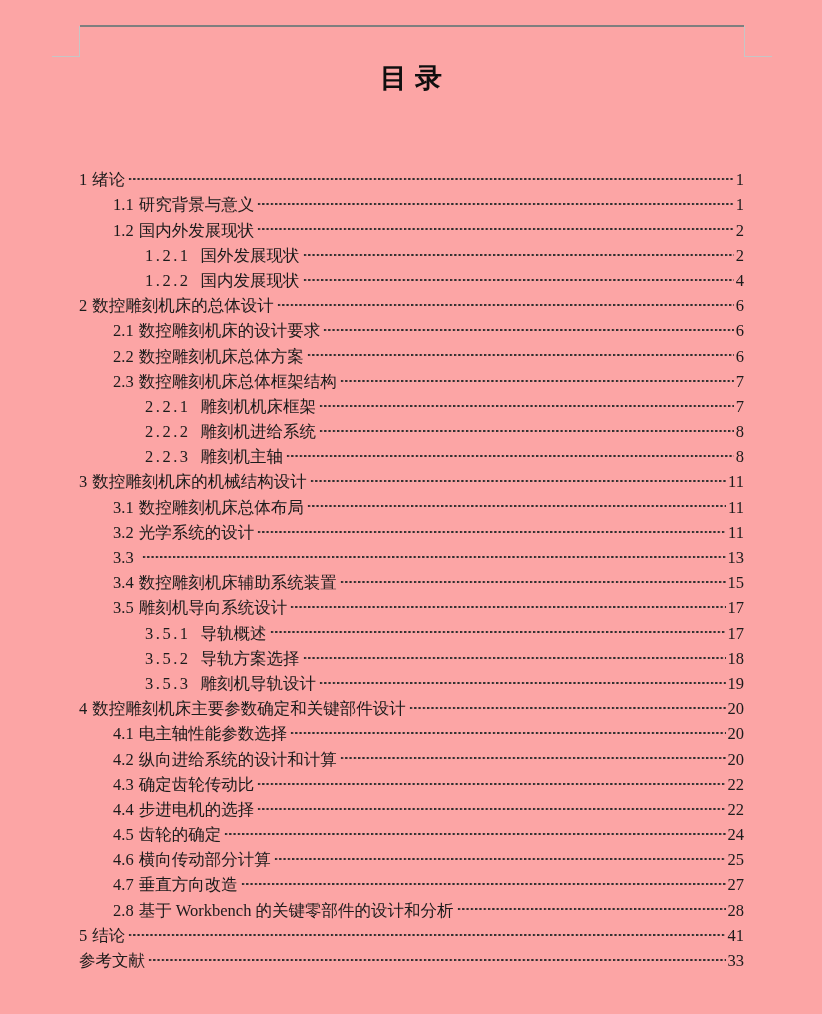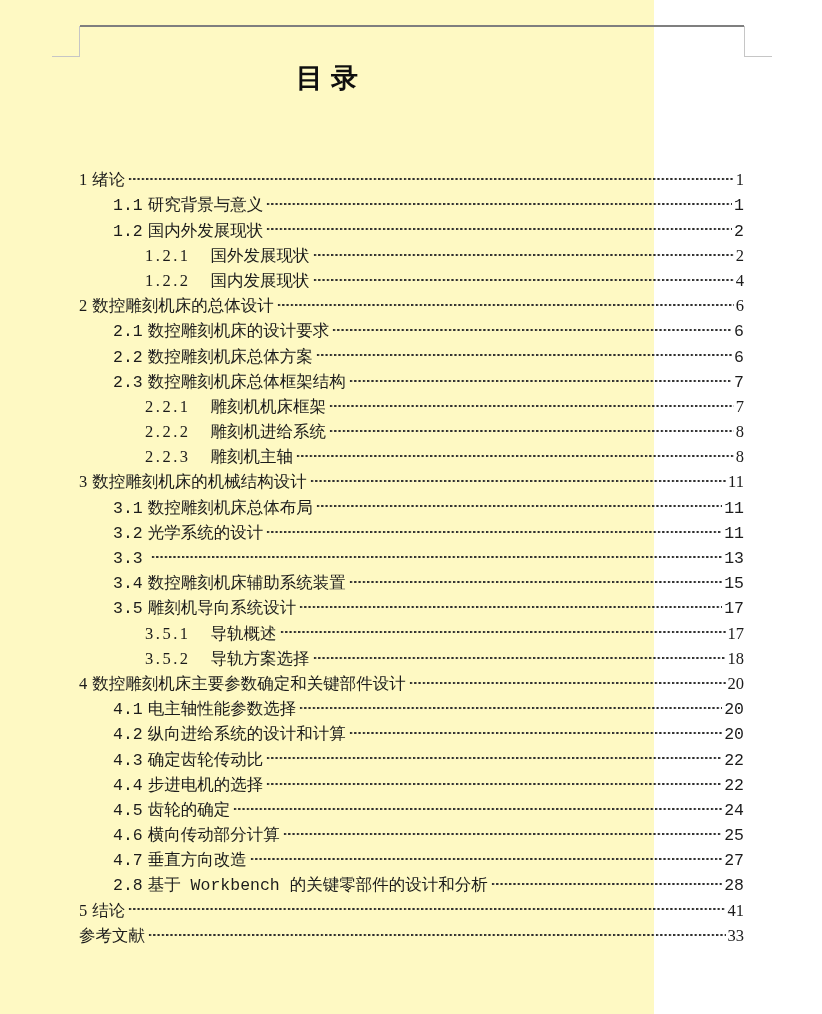--- a/index.html
+++ b/index.html
@@ -6,23 +6,23 @@
     margin: 0;
     padding: 0;
     width: 822px;
     height: 1014px;
     background: #ffffff;
     overflow: hidden;
   }
   .page {
     position: absolute;
     inset: 0;
-    width: 654px;
+    width: 822px;
     height: 1014px;
-    background: #fef9c3;
+    background: #fca5a5;
     color: #1b1b1b;
     font-family: "Liberation Serif", "DejaVu Serif", serif;
   }
   
   .page-top-rule {
     position: absolute;
     left: 80px;
     top: 25px;
     width: 664px;
     height: 2px;
@@ -59,25 +59,25 @@
   }
   .row {
     display: flex;
     align-items: baseline;
     height: 25.2px;
     line-height: 25.2px;
     font-size: 16.5px;
     white-space: nowrap;
     color: #1b1b1b;
   }
-  .row.l2 { padding-left: 34px; font-family: Liberation Mono, monospace; }
+  .row.l2 { padding-left: 34px; }
   .row.l3 { padding-left: 66px; }
   .num { flex: 0 0 auto; margin-right: 5px; }
   .num:empty { display: none; }
-  .row.l3 .num { letter-spacing: 2.5px; margin-right: 20px; }
+  .row.l3 .num { letter-spacing: 2.5px; margin-right: 10px; }
   .ttl { flex: 0 0 auto; }
   .leader {
     flex: 1 1 auto;
     min-width: 10px;
     height: 25.2px;
     margin: 0 2px 0 3px;
     background-image: radial-gradient(circle at 2px 2px, #2e2e2e 1px, transparent 1.35px);
     background-size: 4.3px 4px;
     background-repeat: repeat-x;
     background-position: 0 17px;
@@ -211,20 +211,26 @@
       <span class="ttl">导轨概述</span>
       <span class="leader"></span>
       <span class="pg">17</span>
     </div>
       <div class="row l3">
       <span class="num">3.5.2</span>
       <span class="ttl">导轨方案选择</span>
       <span class="leader"></span>
       <span class="pg">18</span>
     </div>
+      <div class="row l3">
+      <span class="num">3.5.3</span>
+      <span class="ttl">雕刻机导轨设计</span>
+      <span class="leader"></span>
+      <span class="pg">19</span>
+    </div>
       <div class="row l1">
       <span class="num">4</span>
       <span class="ttl">数控雕刻机床主要参数确定和关键部件设计</span>
       <span class="leader"></span>
       <span class="pg">20</span>
     </div>
       <div class="row l2">
       <span class="num">4.1</span>
       <span class="ttl">电主轴性能参数选择</span>
       <span class="leader"></span>

